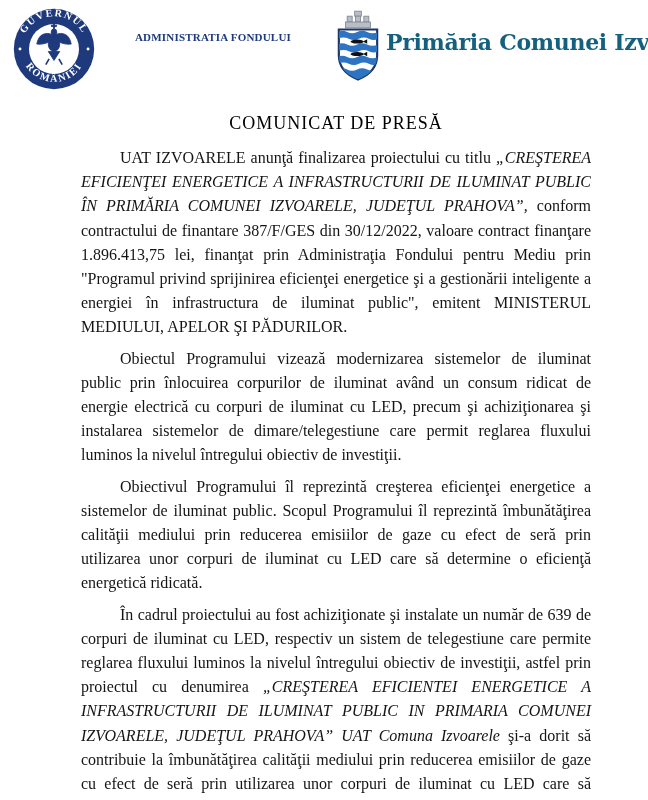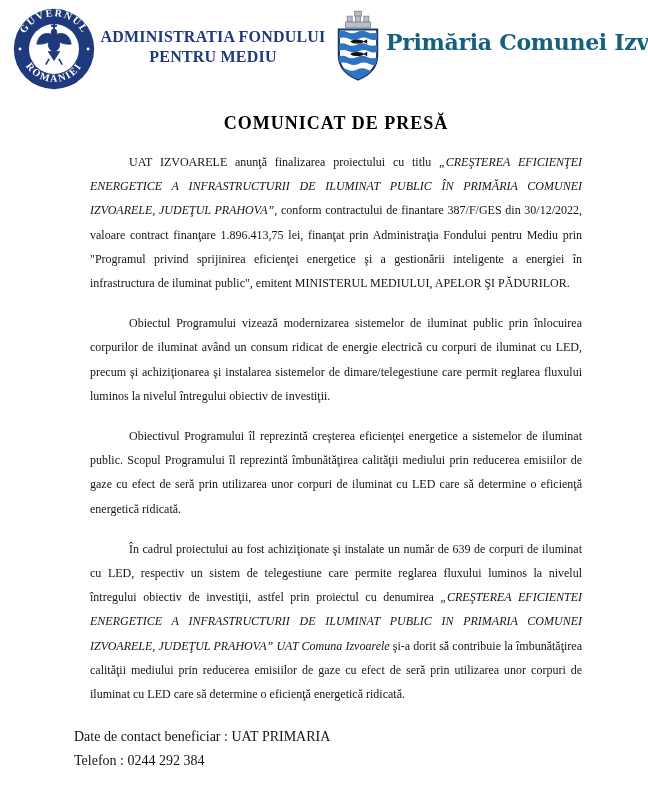--- a/index.html
+++ b/index.html
@@ -6,39 +6,39 @@
   .page {
     position:relative; width:648px; height:800px; overflow:hidden;
     background:#ffffff; font-family:"Liberation Serif", serif; color:#111;
   }
 
   
   .doc-header { position:absolute; left:0; top:0; width:648px; height:100px; }
   .gov-seal { position:absolute; left:13px; top:8px; width:82px; height:82px; }
   .afm-name {
     position:absolute; left:94px; top:27px; width:238px;
-    text-align:center; font-weight:bold; font-size:16px; line-height:20px;
+    text-align:center; font-weight:bold; font-size:11px; line-height:20px;
     color:#1e3a7c; letter-spacing:0.2px;
   }
   .coat { position:absolute; left:333px; top:9px; width:50px; height:76px; }
   .primaria-name {
     position:absolute; left:386px; top:27px; width:258px;
     font-weight:bold; font-size:22px; line-height:30px; color:#16607f;
     font-family:"DejaVu Serif","Liberation Serif",serif; letter-spacing:-0.3px;
     white-space:nowrap;
   }
 
   
   .content { position:absolute; left:74px; top:113px; width:524px; }
   .doc-title {
-    margin:0 0 12px 0; font-size:18px; font-weight:bold; color:#000;
+    margin:0 0 12px 0; font-size:18px; font-weight:normal; color:#000;
     text-align:center; letter-spacing:1px;
   }
   .content p {
-    margin:16px; font-size:12px; line-height:24.2px;
+    margin:7px; font-size:16px; line-height:24.2px;
     text-align:justify; text-indent:39px; color:#141414;
   }
   .content p.narrow-indent { text-indent:22px; }
   .it { font-style:italic; }
 
   .contact { margin-top:19px; font-size:14px; line-height:23.5px; color:#141414; }
   .contact div { white-space:nowrap; }
 </style>
 </head>
 <body>
@@ -71,21 +71,20 @@
           <path d="M50 33 C38 28,31 33,29 44 C37 45,45 42,50 37 C55 42,63 45,71 44 C69 33,62 28,50 33 Z"></path>
           <ellipse cx="50" cy="44" rx="7" ry="9"></ellipse>
           <path d="M43 53 L57 53 L50 64 Z"></path>
           <path d="M44 62 L40 69 M56 62 L60 69" stroke-width="2" fill="none"></path>
         </g>
       </svg>
     </div>
 
     <div class="afm-name">
       <div>ADMINISTRATIA FONDULUI</div>
-      <div>PENTRU MEDIU</div>
     </div>
 
     <div class="coat">
       <svg viewBox="0 0 60 90" width="50" height="76">
 
         <g fill="#b9bec6" stroke="#7e8590" stroke-width="1">
           <rect x="26" y="2" width="8" height="6"></rect>
           <rect x="17" y="8" width="6" height="7"></rect>
           <rect x="27" y="8" width="6" height="7"></rect>
           <rect x="37" y="8" width="6" height="7"></rect>

